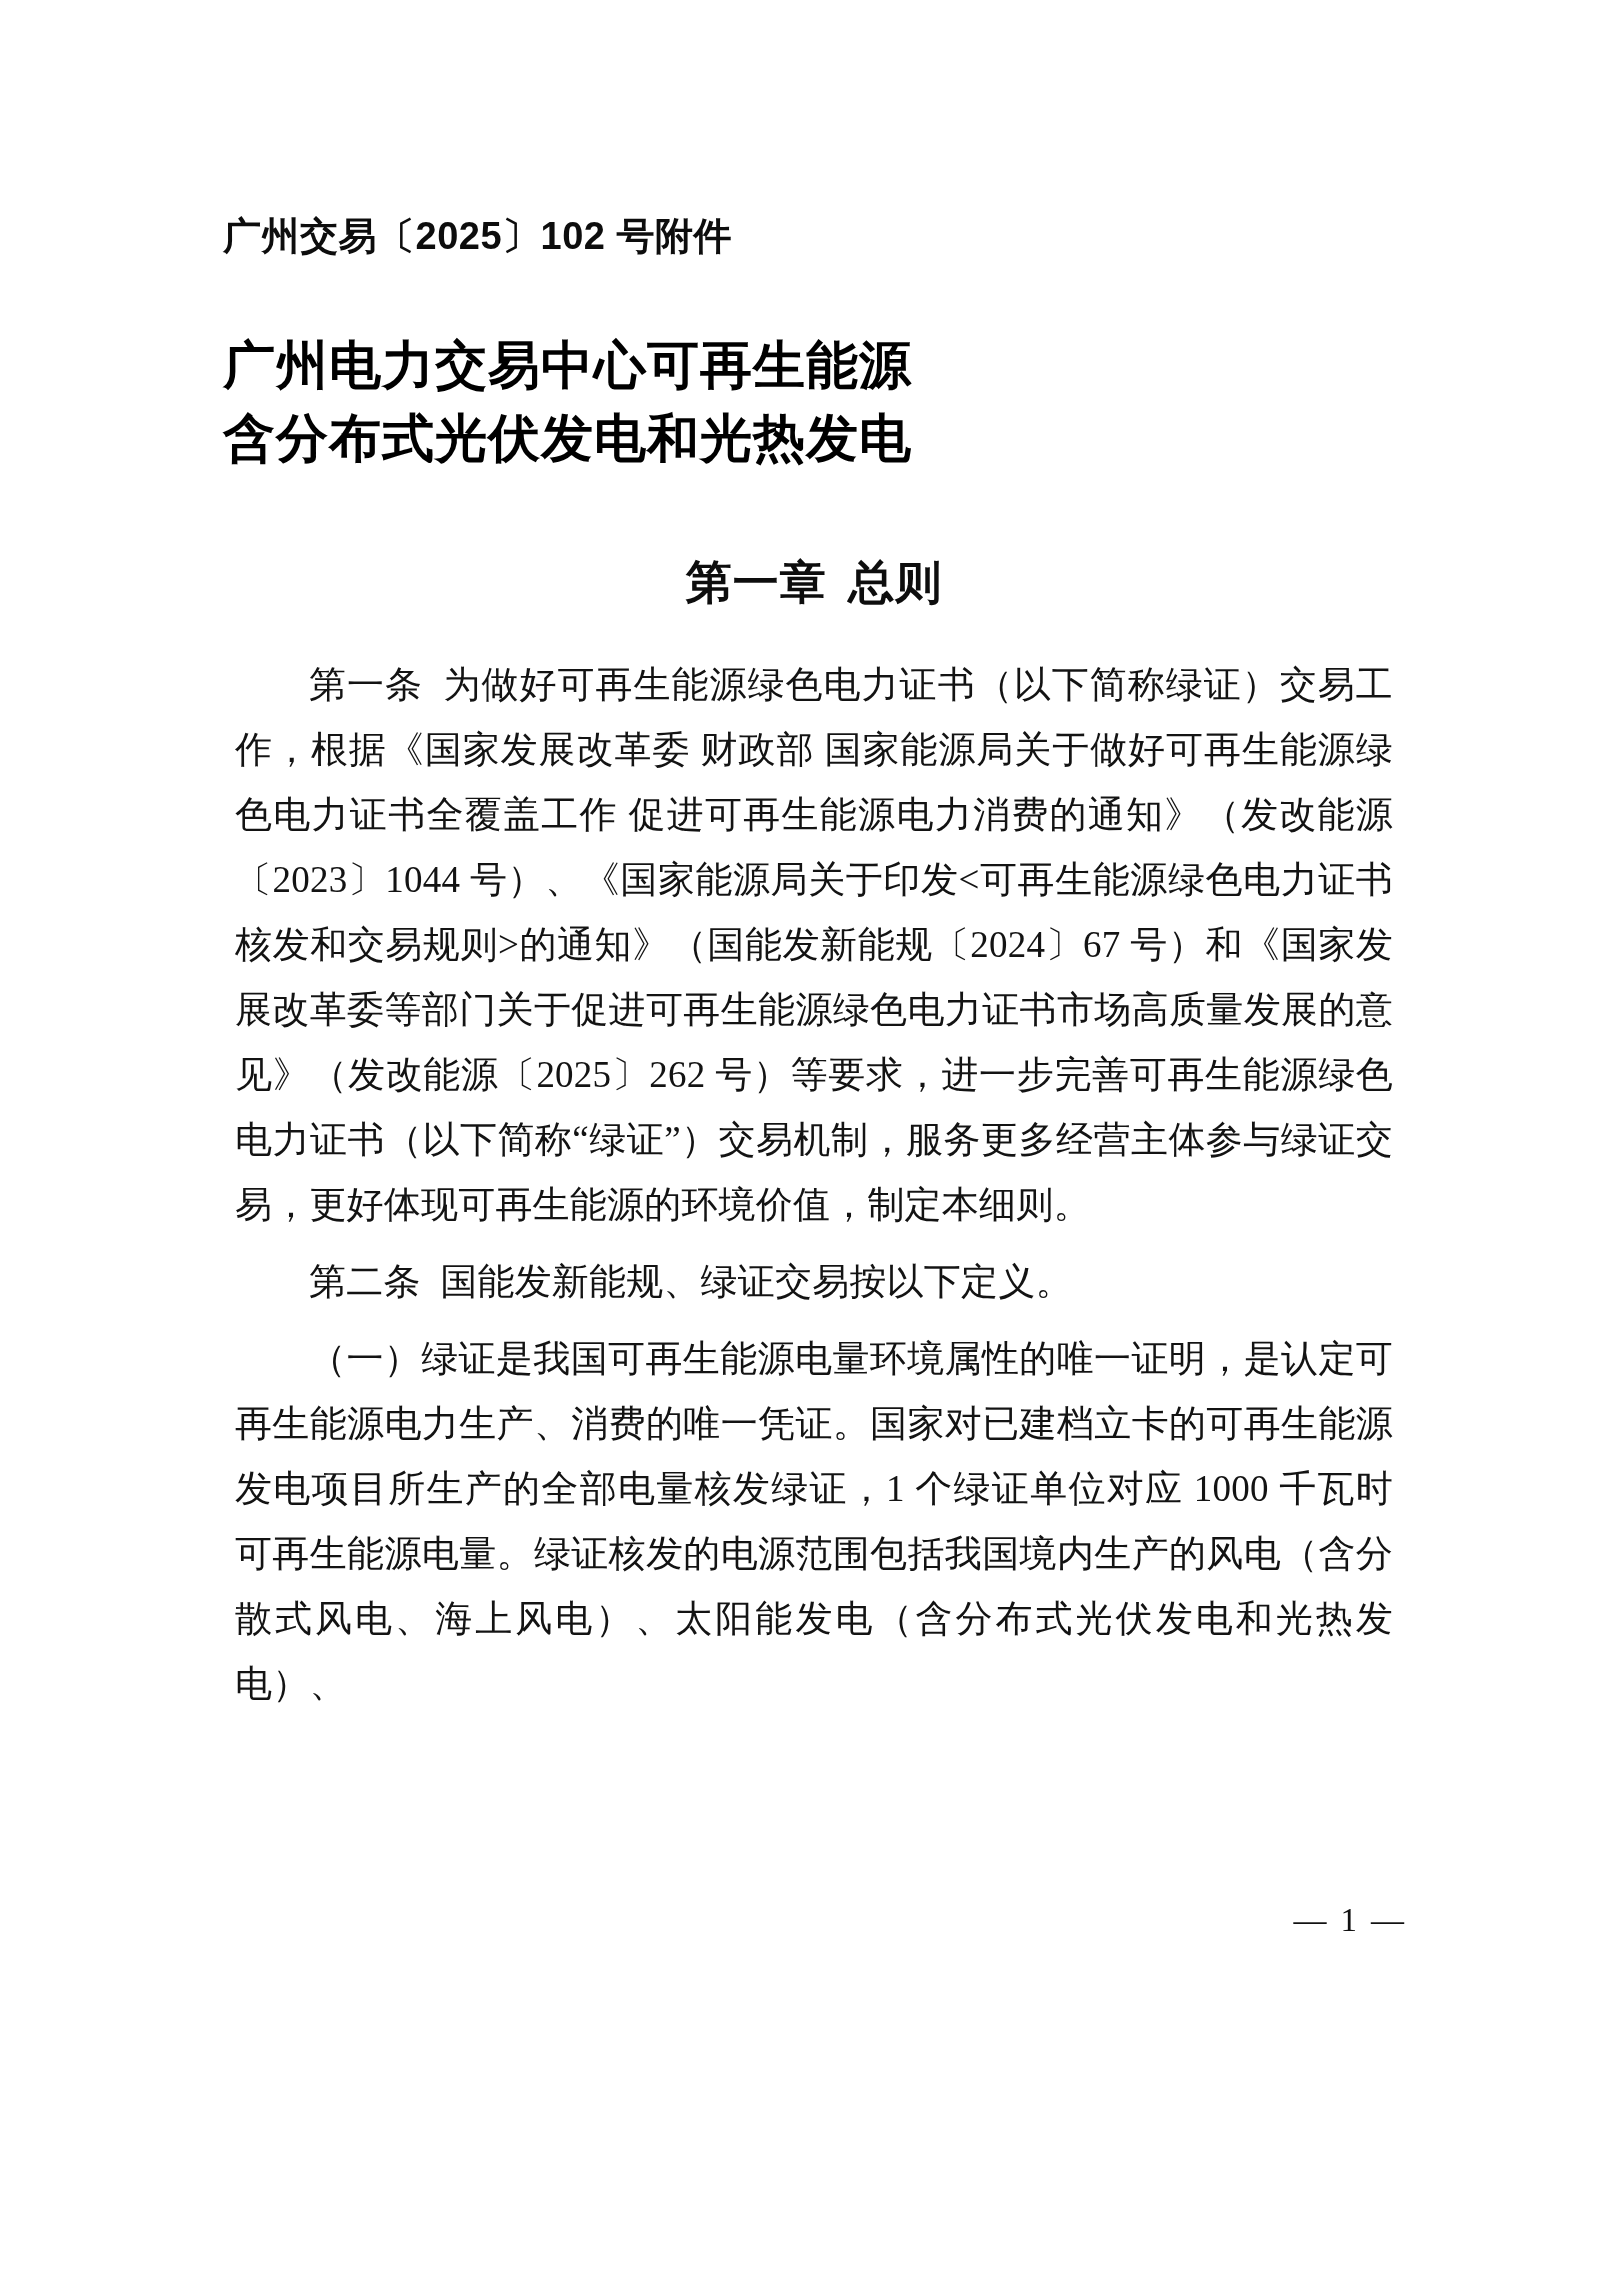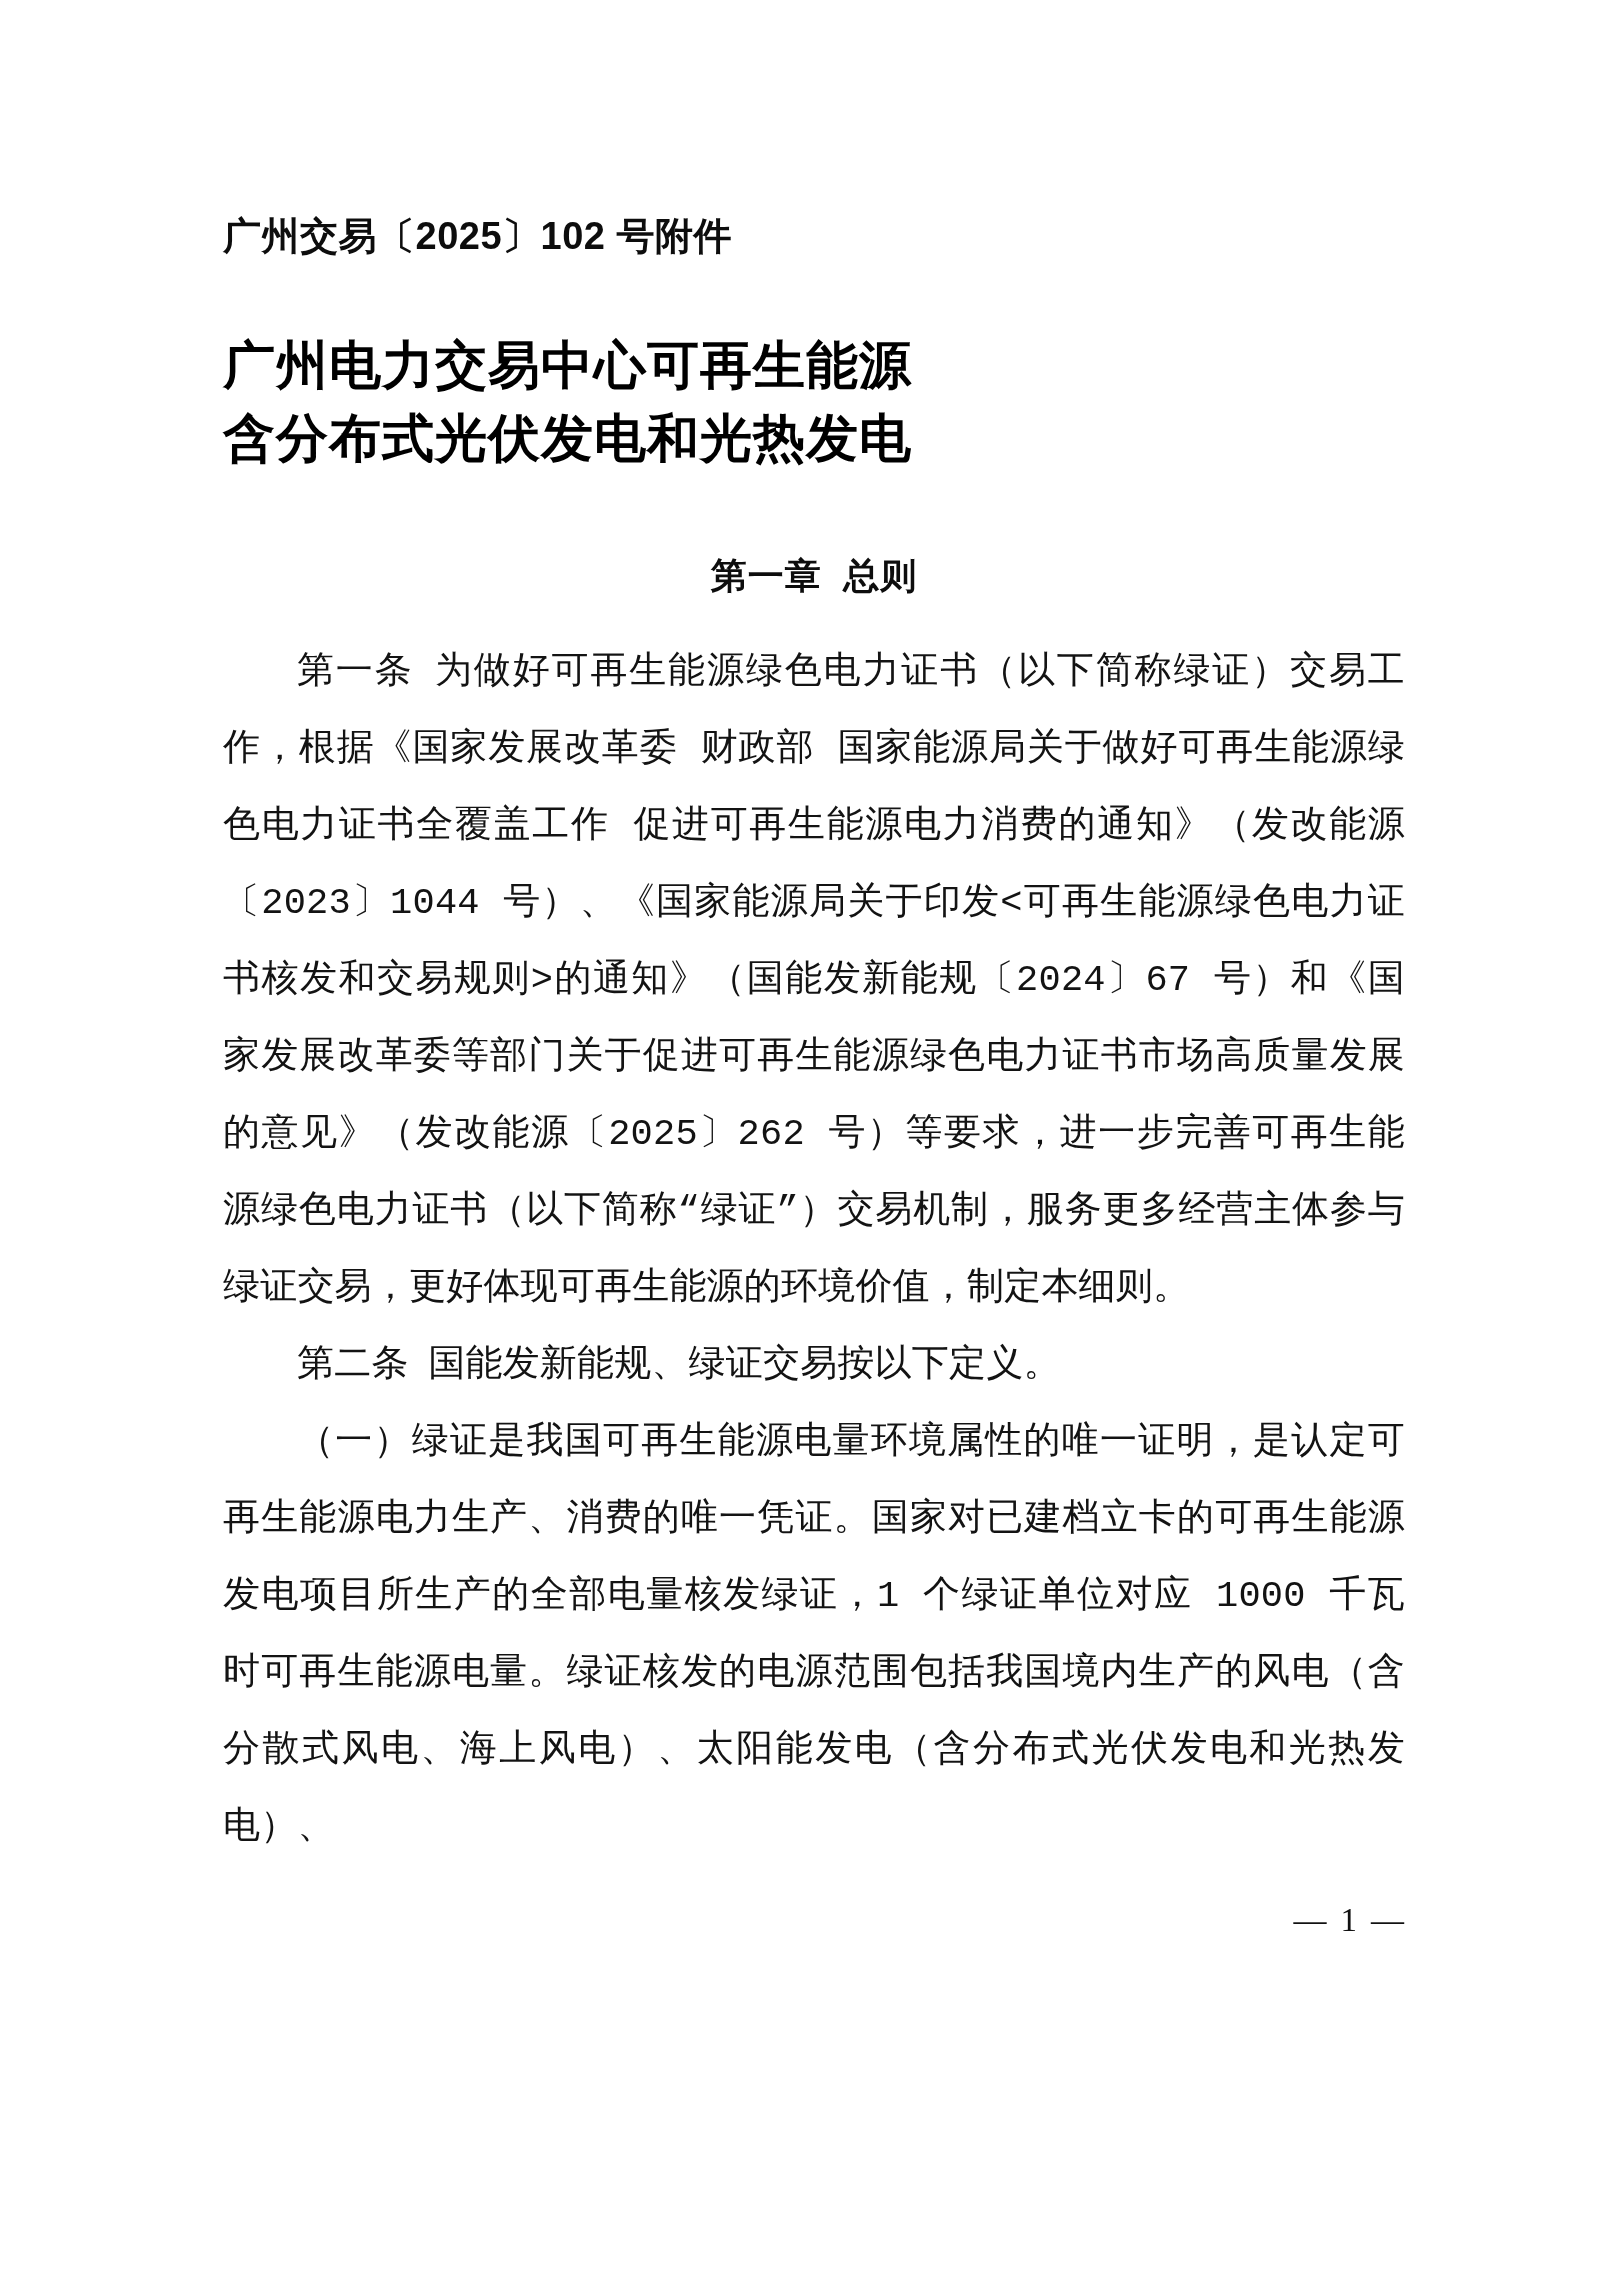--- a/index.html
+++ b/index.html
@@ -51,37 +51,37 @@
   .doc-title .line {
     display: block;
     white-space: nowrap;
   }
   
   .chapter-heading {
     margin-top: 76px;
     text-align: center;
     font-family: "Liberation Sans", "DejaVu Sans", sans-serif;
     font-weight: 700;
-    font-size: 36px;
+    font-size: 46px;
     letter-spacing: 1px;
     color: #0d0d0d;
   }
   .chapter-heading .gap {
     display: inline-block;
     width: 21.6px;
   }
   
   .body-block {
     margin-top: 33px;
   }
   p.para {
-    margin: 0;
-    font-family: Liberation Mono, monospace;
+    margin: 12px;
+    font-family: Liberation Serif, serif;
     font-size: 37px;
-    line-height: 77px;
+    line-height: 65px;
     text-align: justify;
     text-justify: inter-character;
     text-indent: 2em;
     letter-spacing: 0.2px;
     color: #131313;
     word-break: break-all;
   }
   p.para .marker {
     letter-spacing: 0.2px;
   }

